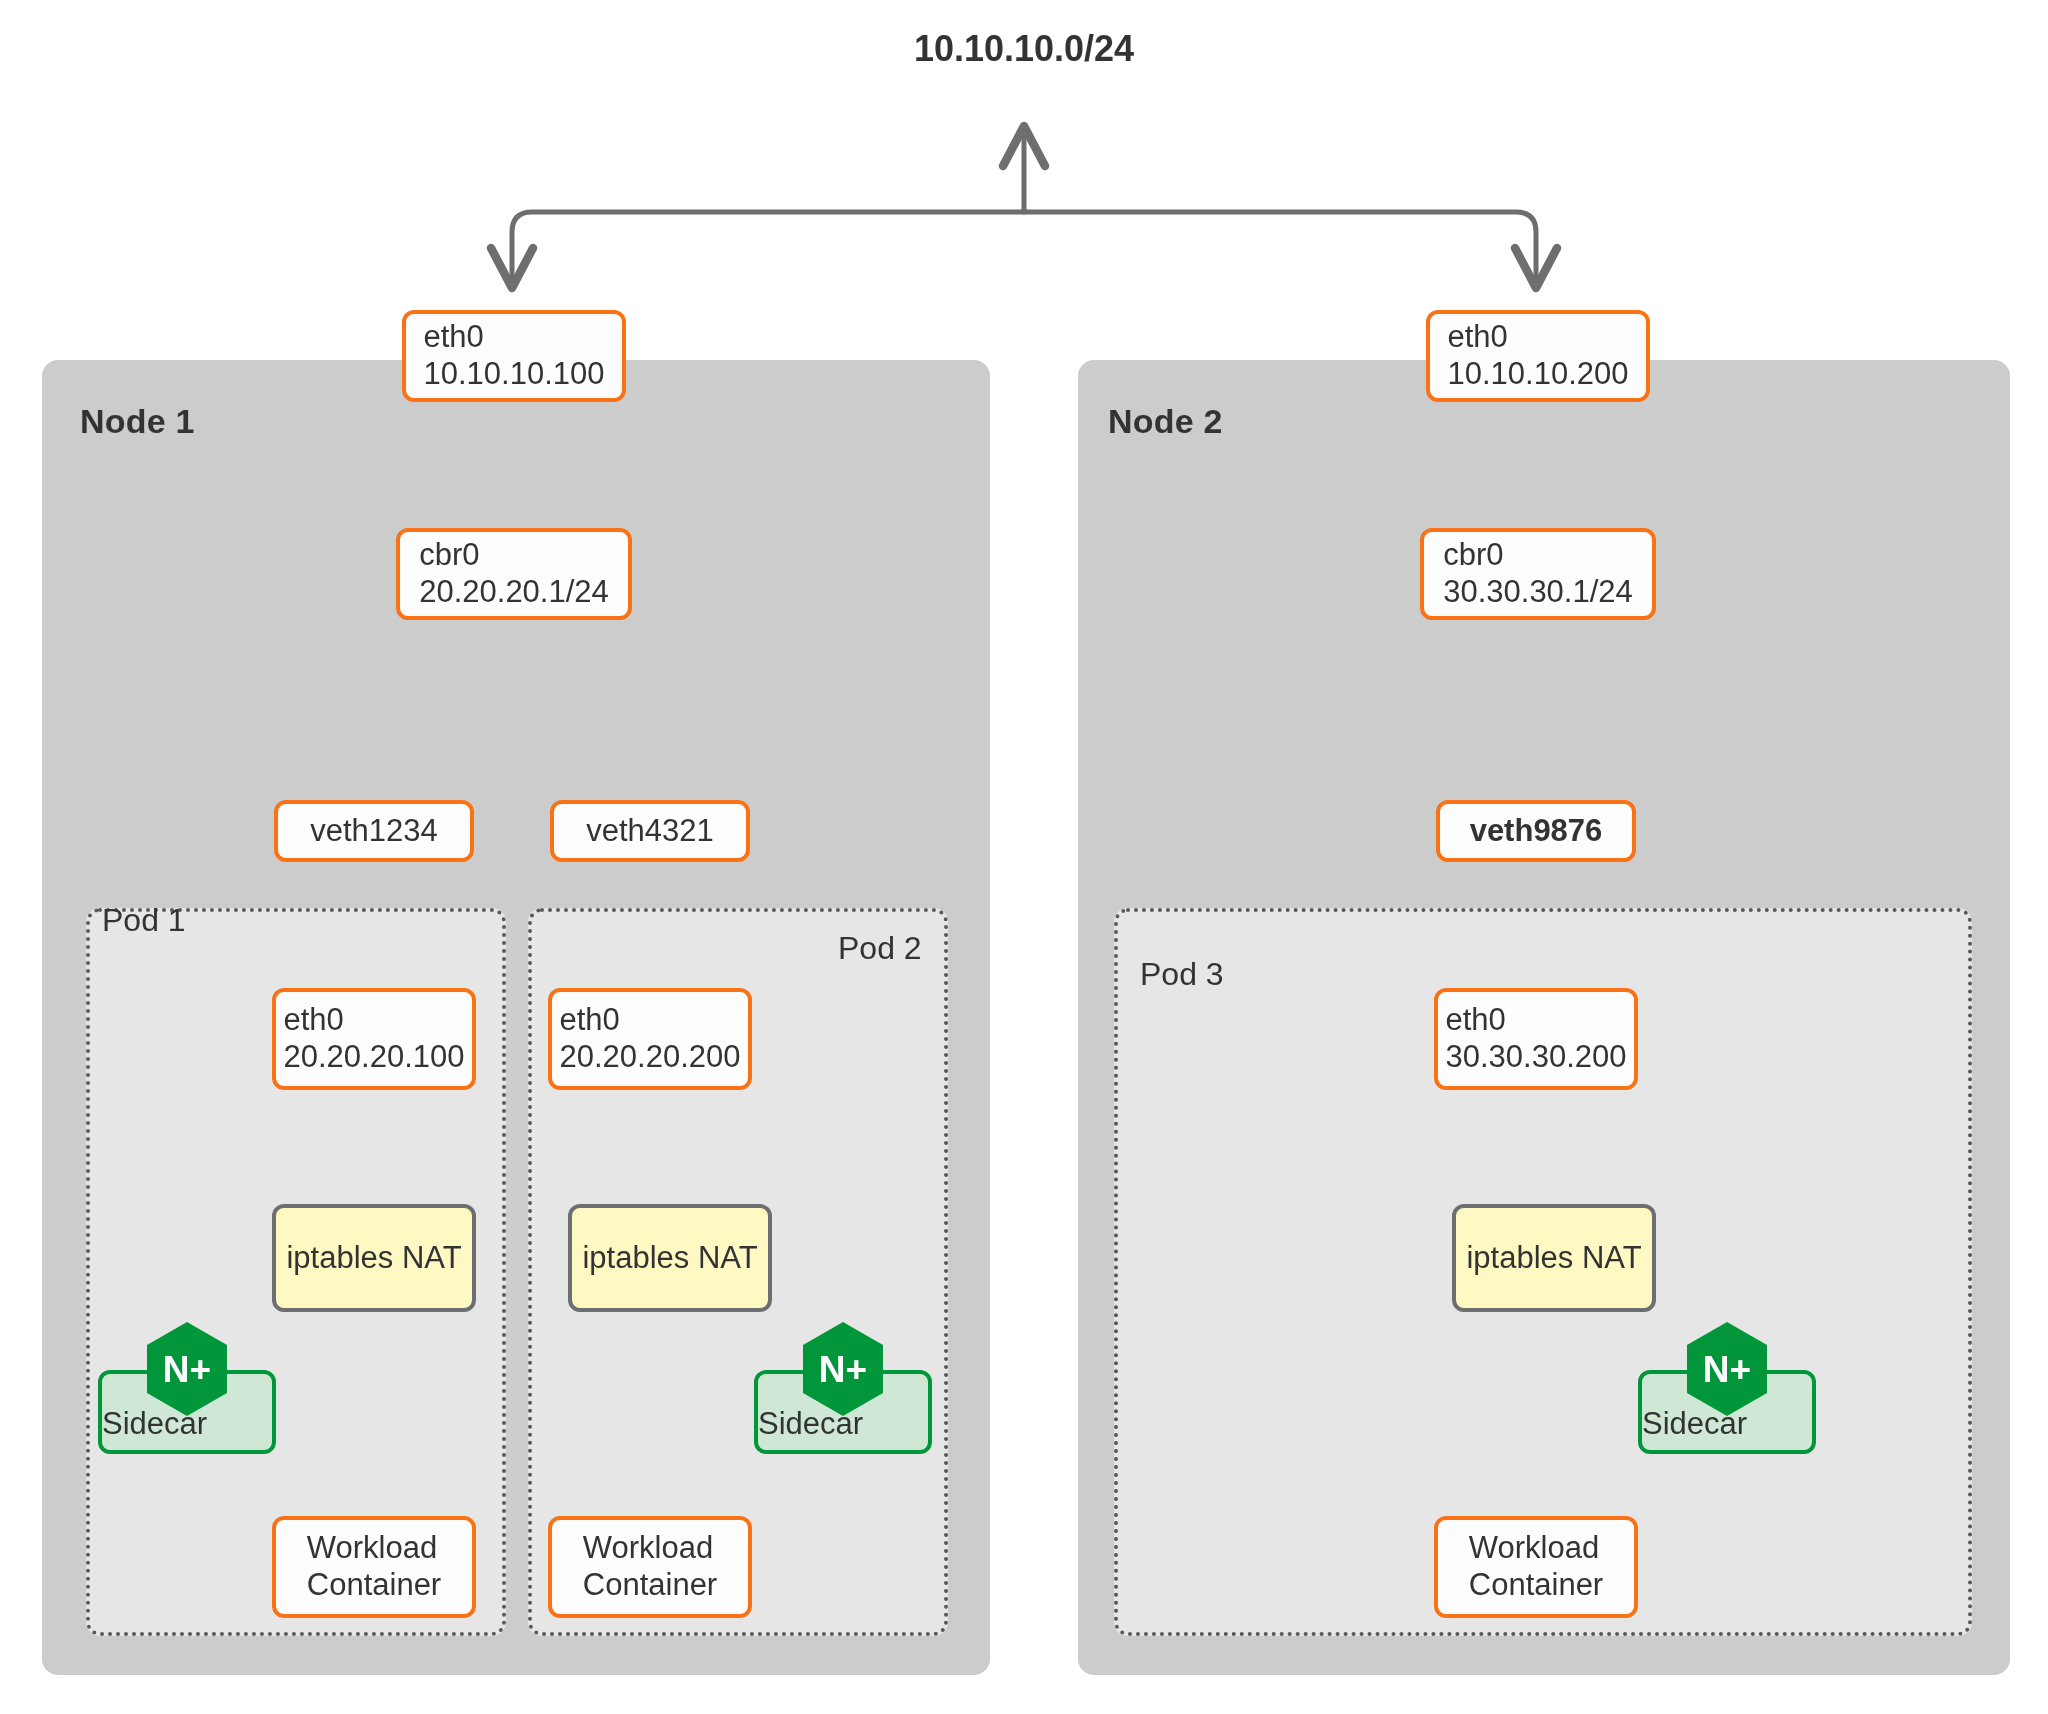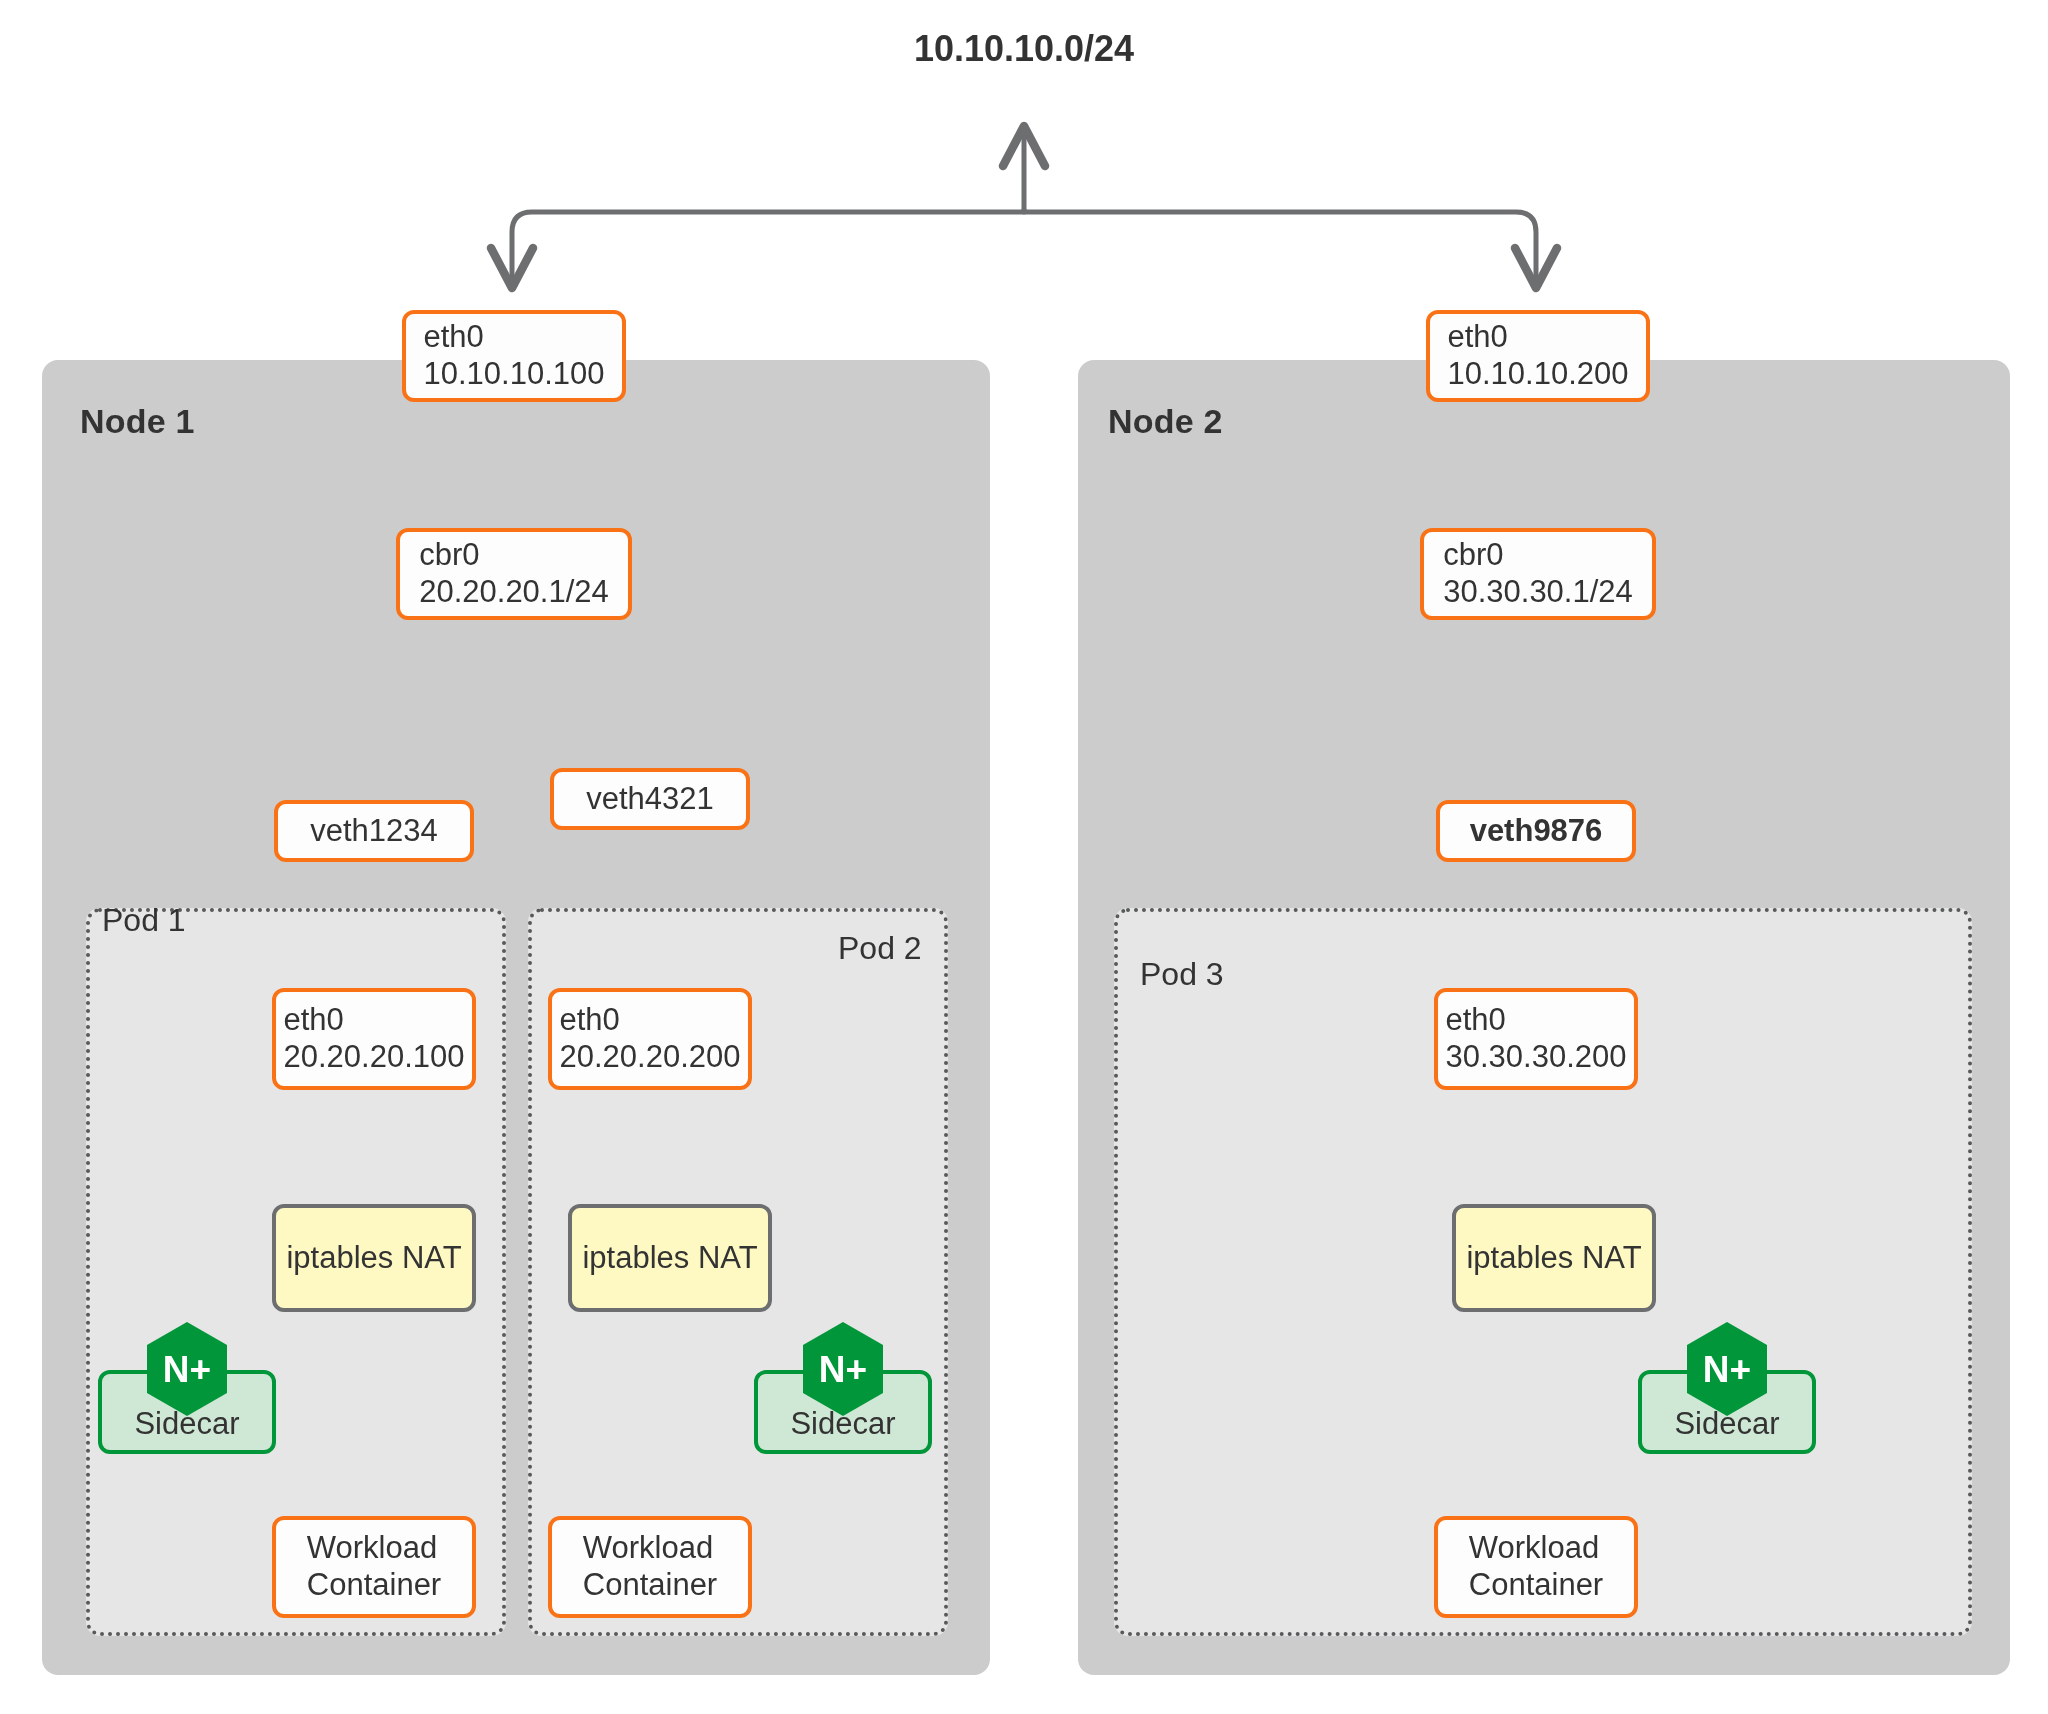--- a/index.html
+++ b/index.html
@@ -63,21 +63,21 @@
   }
 
   
   .sidecar-wrap{position:absolute;}
   .sidecar-box{
     position:absolute;left:0;bottom:0;
     width:100%;height:84px;
     background:#cfe8d5;
     border:4px solid #009639;
     border-radius:12px;
-    display:flex;align-items:flex-end;justify-content:center;
+    display:flex;align-items:flex-end;
     box-sizing:border-box;
     padding-bottom:8px;
     font-size:31px;color:#333333;
   }
   .nplus{
     position:absolute;
     left:50%;top:0;transform:translateX(-50%);
     width:88px;height:98px;
   }
 
@@ -174,21 +174,21 @@
   <div class="abs wbox" style="left:396px;top:528px;width:236px;height:92px;">
     <div>
       <span class="ln">cbr0</span>
       <span class="ln">20.20.20.1/24</span>
     </div>
   </div>
 
   <div class="abs wbox" style="left:274px;top:800px;width:200px;height:62px;">
     <span>veth1234</span>
   </div>
-  <div class="abs wbox" style="left:550px;top:768px;width:200px;height:62px;">
+  <div class="abs wbox" style="left:550px;top:800px;width:200px;height:62px;">
     <span>veth4321</span>
   </div>
 
   <div class="abs pod-box" style="left:86px;top:908px;width:420px;height:728px;"></div>
   <div class="pod-label" style="left:102px;top:902px;">Pod 1</div>
 
   <div class="abs wbox" style="left:272px;top:988px;width:204px;height:102px;">
     <div>
       <span class="ln">eth0</span>
       <span class="ln">20.20.20.100</span>

